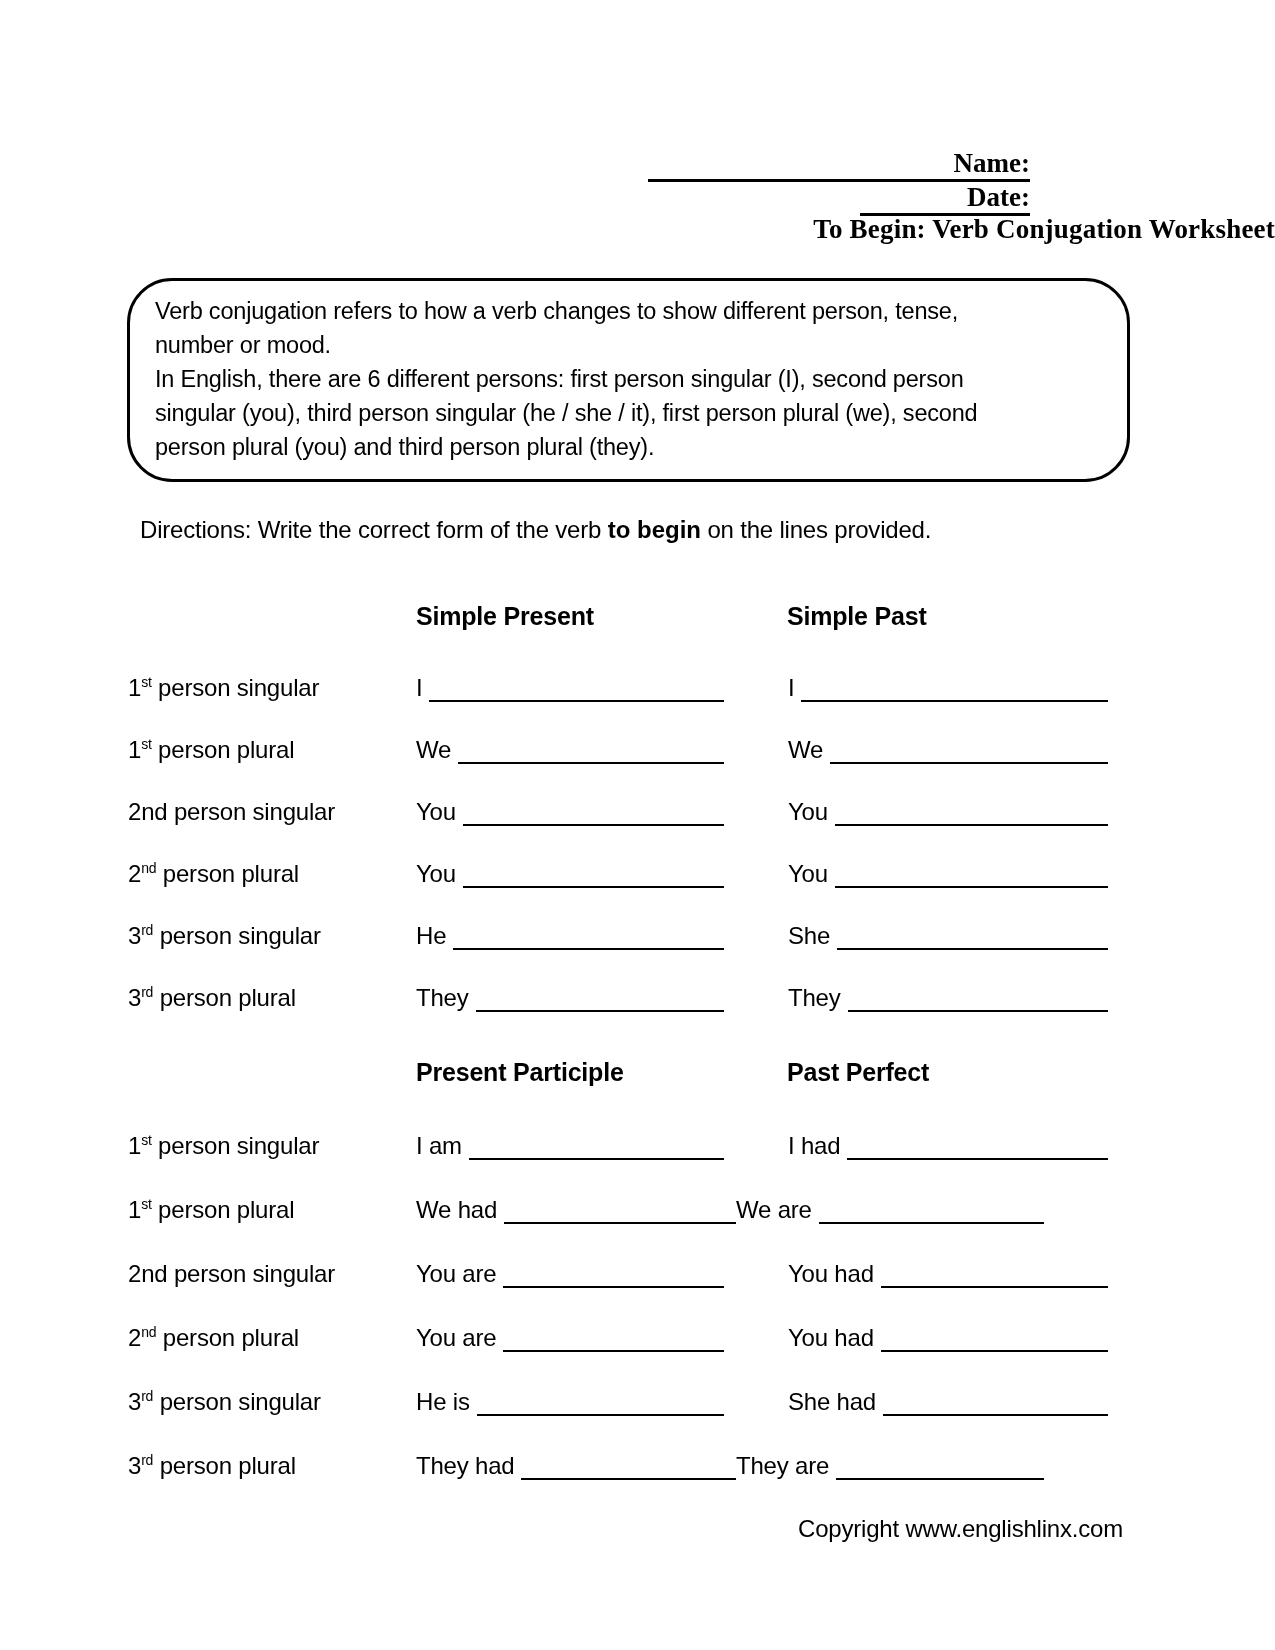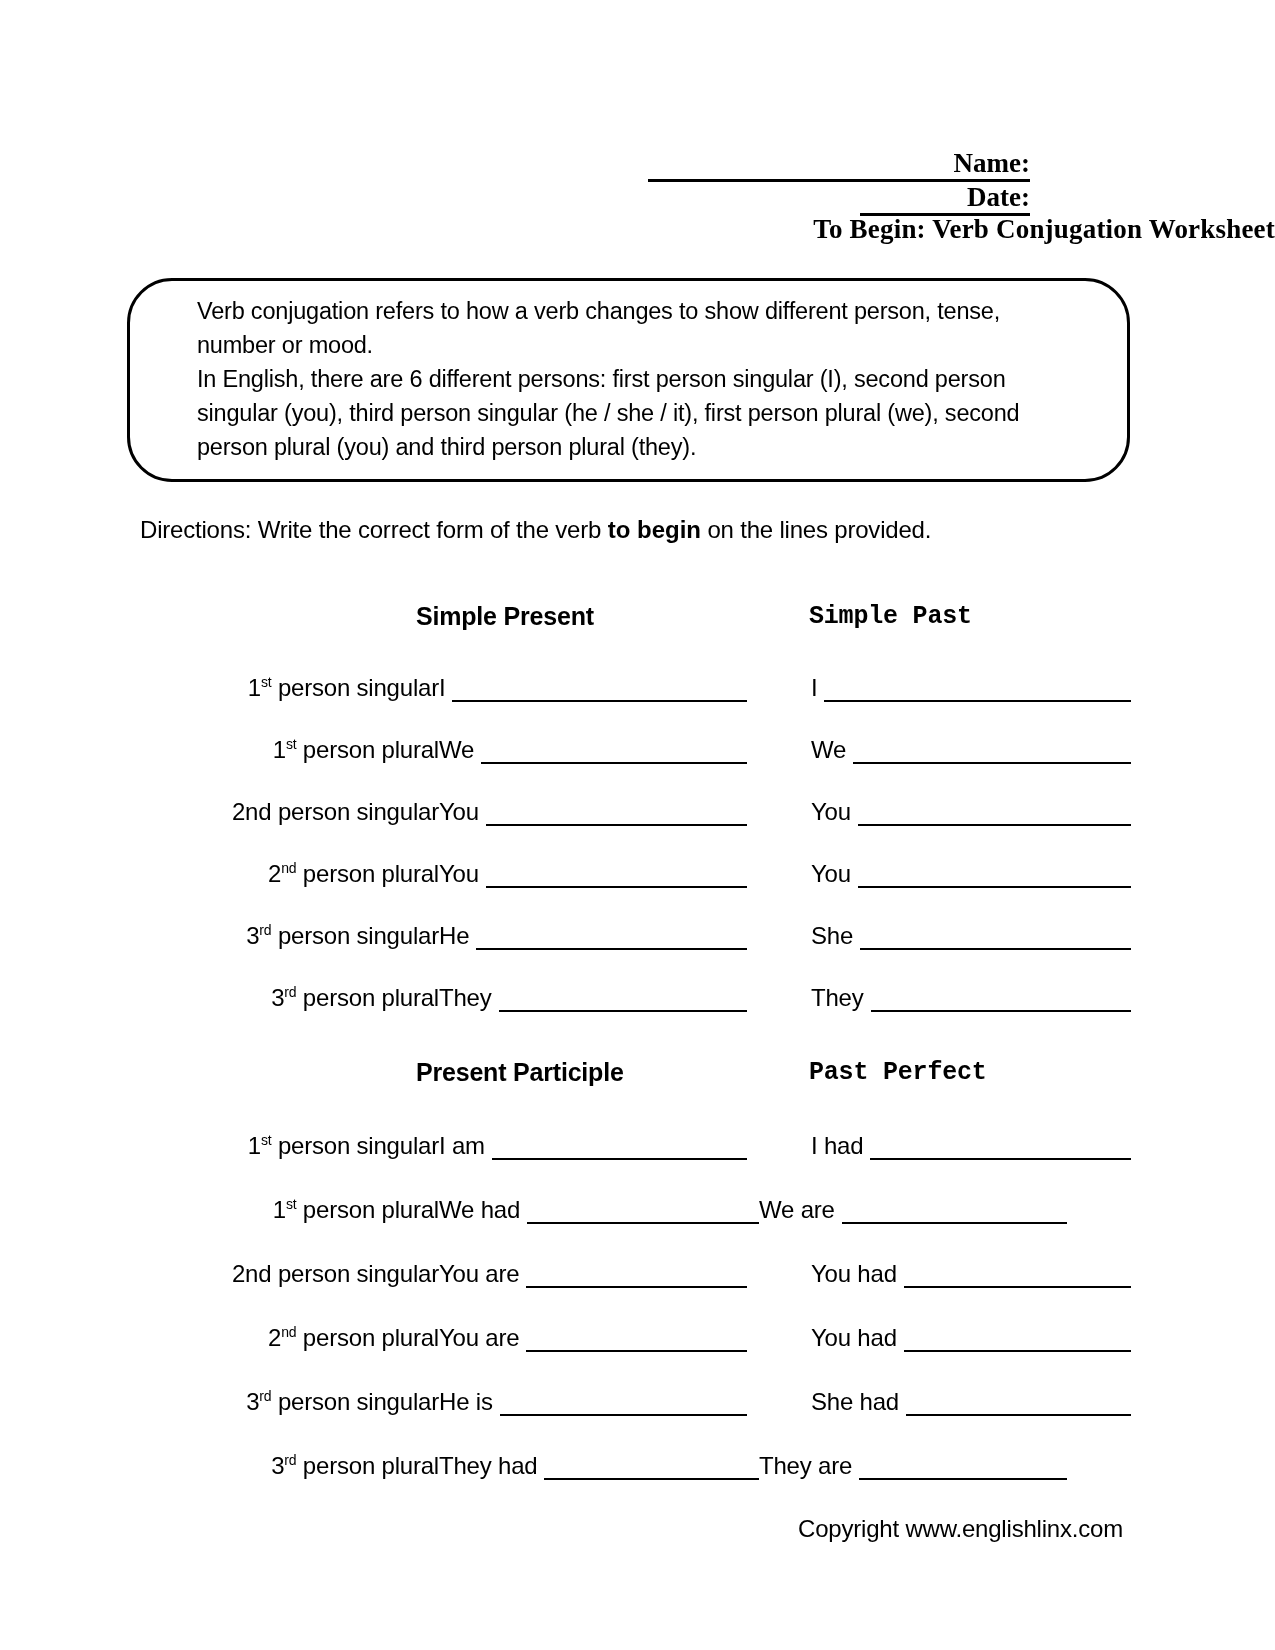--- a/index.html
+++ b/index.html
@@ -30,40 +30,40 @@
   }
 
   
   .info-box {
     position: absolute; top: 278px; left: 127px;
     width: 1003px; height: 204px; box-sizing: border-box;
     border: 3px solid #000; border-radius: 45px;
     padding: 13px 30px 0 25px;
     font-size: 23.5px; letter-spacing: -0.2px;
   }
-  .info-line { line-height: 34px; white-space: pre; margin-left: 42px; }
+  .info-line { line-height: 34px; white-space: pre; }
 
   
   .directions {
     position: absolute; top: 516px; left: 140px;
     font-size: 24px; letter-spacing: -0.2px;
   }
   .directions b { letter-spacing: 0; }
 
   
   .col-header {
     position: absolute; font-weight: bold; font-size: 25px; letter-spacing: -0.2px;
   }
   .col-header.c1 { left: 416px; }
-  .col-header.c2 { left: 809px; font-family: Liberation Mono, monospace; }
+  .col-header.c2 { left: 787px; }
 
   .conj-row {
-    position: absolute; left: 151px; width: 980px; height: 50px;
+    position: absolute; left: 128px; width: 980px; height: 50px;
     display: flex; align-items: flex-end;
-    font-size: 24px; letter-spacing: -0.2px; line-height: 1.15; text-align: right;
+    font-size: 24px; letter-spacing: -0.2px; line-height: 1.15;
   }
   .row-label { width: 288px; white-space: pre; }
   .row-label sup { font-size: 14px; line-height: 0; }
   .cell { display: flex; align-items: flex-end; }
   .cell.c1 { width: 308px; margin-right: 64px; }
   .cell.c2 { width: 320px; }
   .pronoun { white-space: pre; }
   .answer-line {
     flex: 1; height: 0; border-bottom: 2px solid #000;
     margin-left: 7px; align-self: flex-end;

